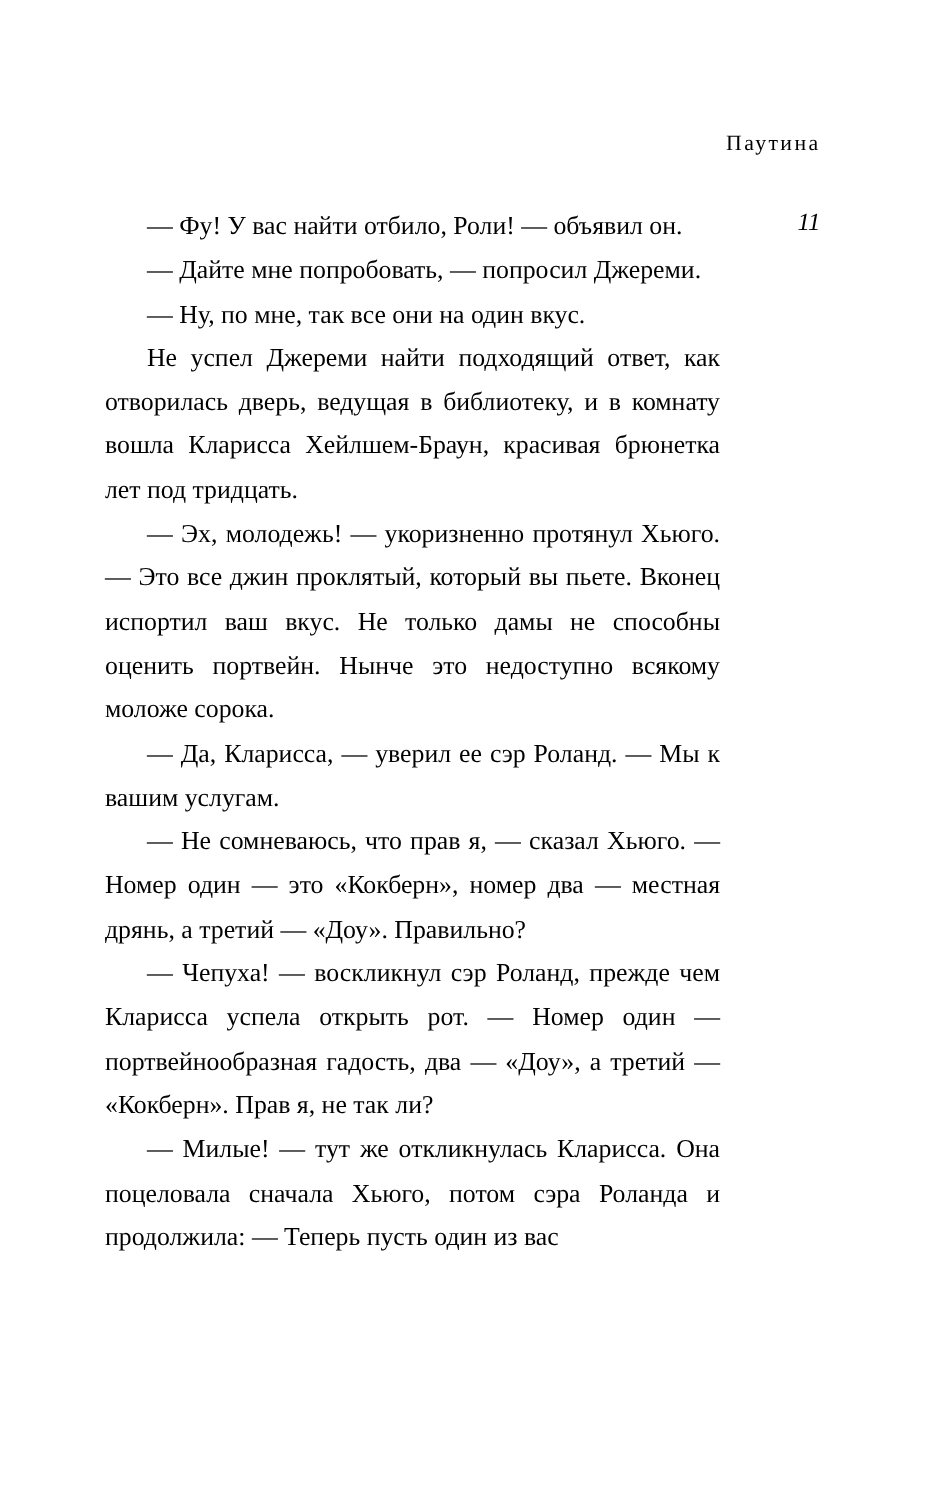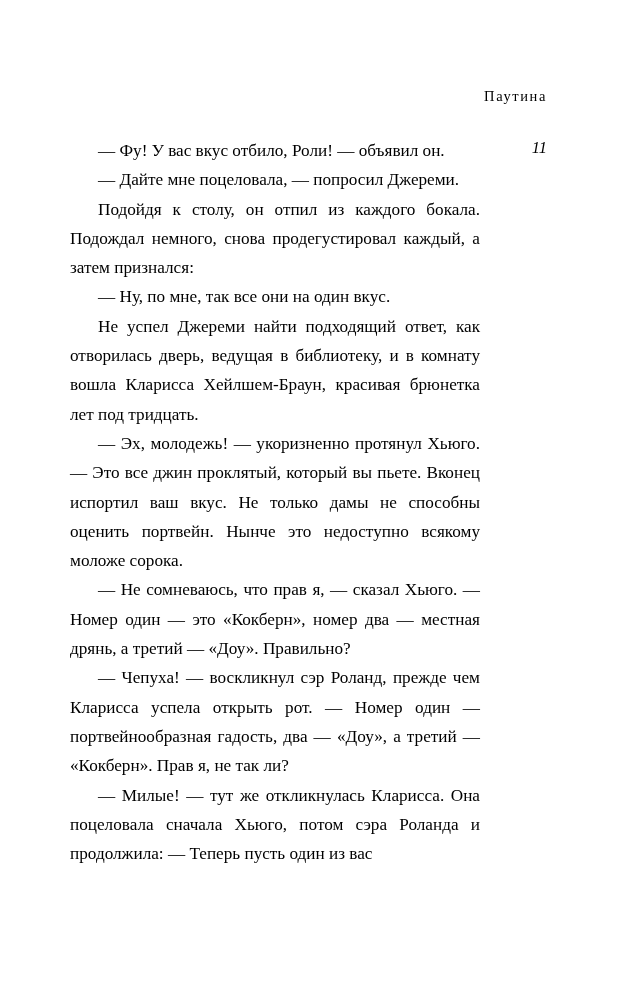--- a/index.html
+++ b/index.html
@@ -56,24 +56,24 @@
 </head>
 <body>
 
 <div class="page">
 
   <div class="running-head">Паутина</div>
 
   <div class="folio">11</div>
 
   <div class="text-block">
-    <p class="para indent">— Фу! У вас вкус отбило, Роли! — объявил он.</p>
-    <p class="para indent">— Дайте мне поцеловала, — попросил Дже­реми.</p>
-    <p class="para indent">Подойдя к столу, он отпил из каждого бокала. Подождал немного, снова продегустировал каж­дый, а затем признался:</p>
+    <p class="para indent">— Фу! У вас найти отбило, Роли! — объявил он.</p>
+    <p class="para indent">— Дайте мне попробовать, — попросил Дже­реми.</p>
     <p class="para indent">— Ну, по мне, так все они на один вкус.</p>
     <p class="para indent">Не успел Джереми найти подходящий ответ, как отворилась дверь, ведущая в библиотеку, и в комнату вошла Кларисса Хейлшем-Браун, кра­сивая брюнетка лет под тридцать.</p>
     <p class="para indent">— Эх, молодежь! — укоризненно протянул Хьюго. — Это все джин проклятый, который вы пьете. Вконец испортил ваш вкус. Не только дамы не способны оценить портвейн. Нынче это недо­ступно всякому моложе сорока.</p>
+    <p class="para indent">— Да, Кларисса, — уверил ее сэр Роланд. — Мы к вашим услугам.</p>
     <p class="para indent">— Не сомневаюсь, что прав я, — сказал Хью­го. — Номер один — это «Кокберн», номер два — местная дрянь, а третий — «Доу». Правильно?</p>
     <p class="para indent">— Чепуха! — воскликнул сэр Роланд, пре­жде чем Кларисса успела открыть рот. — Номер один — портвейнообразная гадость, два — «Доу», а третий — «Кокберн». Прав я, не так ли?</p>
     <p class="para indent">— Милые! — тут же откликнулась Кларисса. Она поцеловала сначала Хьюго, потом сэра Ро­ланда и продолжила: — Теперь пусть один из вас</p>
   </div>
 
 </div>
 
 </body></html>

